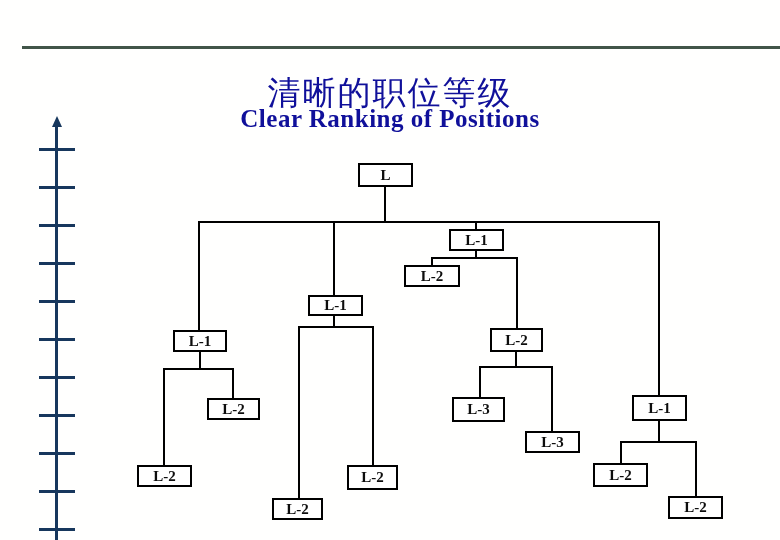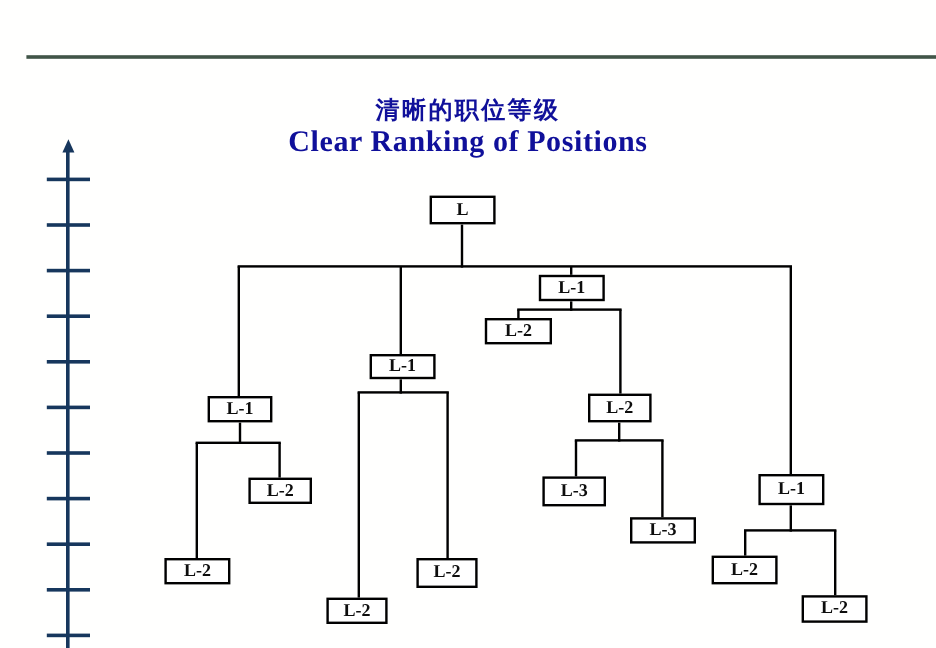--- a/index.html
+++ b/index.html
@@ -1,20 +1,20 @@
 <!DOCTYPE html>
 <html><head>
 <meta charset="utf-8">
 <style>
   html,body{margin:0;padding:0;background:#fff;}
   #slide{position:relative;width:780px;height:540px;background:#fffffe;overflow:hidden;
          font-family:"Liberation Serif",serif;}
   #top-rule{position:absolute;}
   #title-wrap{position:absolute;left:0;top:80px;width:780px;text-align:center;}
-  #title-zh{font-family:"Liberation Sans",sans-serif;font-weight:bold;font-size:20px;
+  #title-zh{font-family:"Liberation Sans",sans-serif;font-weight:normal;font-size:33px;
             line-height:25px;letter-spacing:2px;}
   #title-en{font-family:"Liberation Serif",serif;font-weight:bold;font-size:25px;
             line-height:26px;margin-top:1px;letter-spacing:0.5px;}
   .axis-part{position:absolute;}
   #axis-arrow{position:absolute;width:0;height:0;
               border-left:5px solid transparent;border-right:5px solid transparent;}
   .edge{position:absolute;}
   .node{position:absolute;display:flex;align-items:center;justify-content:center;
         background:#ffffff;font-weight:bold;font-size:15px;
         font-family:"Liberation Serif",serif;box-sizing:border-box;}

